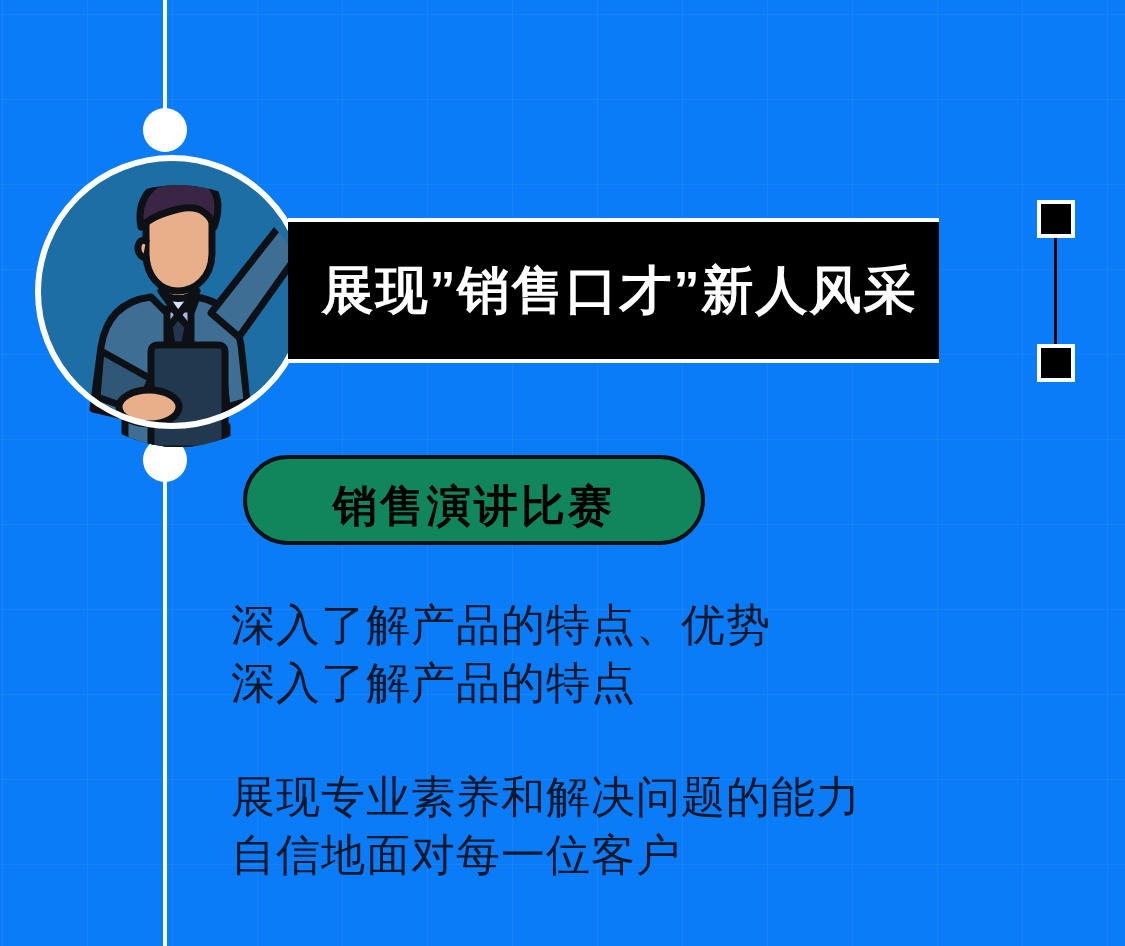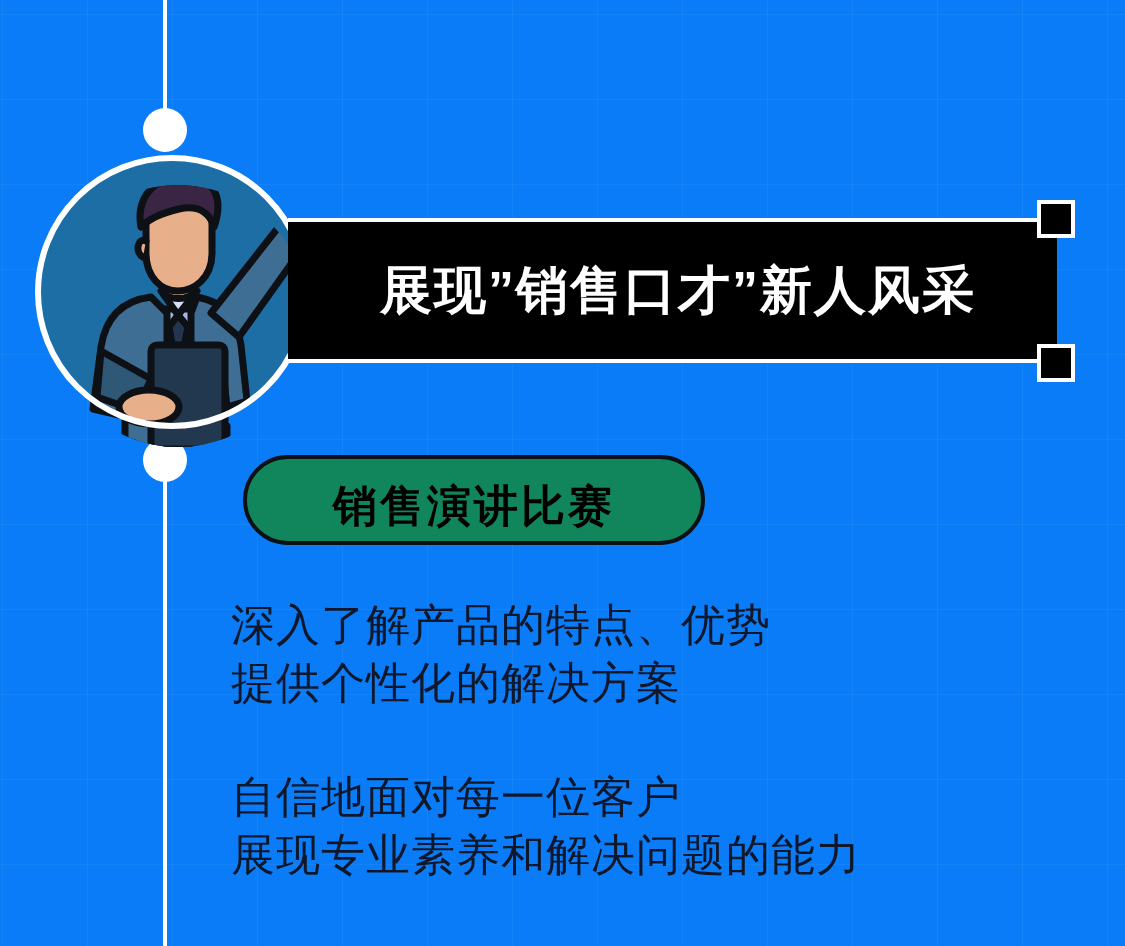--- a/index.html
+++ b/index.html
@@ -86,21 +86,21 @@
     width: 360px;
     height: 380px;
     overflow: visible;
   }
 
   
   #title-band {
     position: absolute;
     left: 288px;
     top: 218px;
-    width: 768px;
+    width: 651px;
     height: 145px;
     background: #000000;
     border-top: 4px solid #ffffff;
     border-bottom: 4px solid #ffffff;
     box-sizing: border-box;
     display: flex;
     align-items: center;
     justify-content: center;
   }
   #title-text {
@@ -241,22 +241,22 @@
   <div class="corner-square corner-square-top"></div>
   <div class="corner-square corner-square-bottom"></div>
 
   <div id="pill">
     <span id="pill-text">销售演讲比赛</span>
   </div>
 
   <div id="body-copy">
     <div class="copy-block">
       <div class="copy-line">深入了解产品的特点、优势</div>
-      <div class="copy-line">提供个性化的解决方案</div>
+      <div class="copy-line">深入了解产品的特点</div>
     </div>
     <div class="copy-gap"></div>
     <div class="copy-block">
+      <div class="copy-line">展现专业素养和解决问题的能力</div>
       <div class="copy-line">自信地面对每一位客户</div>
-      <div class="copy-line">展现专业素养和解决问题的能力</div>
     </div>
   </div>
 
 </div>
 
 </body></html>

